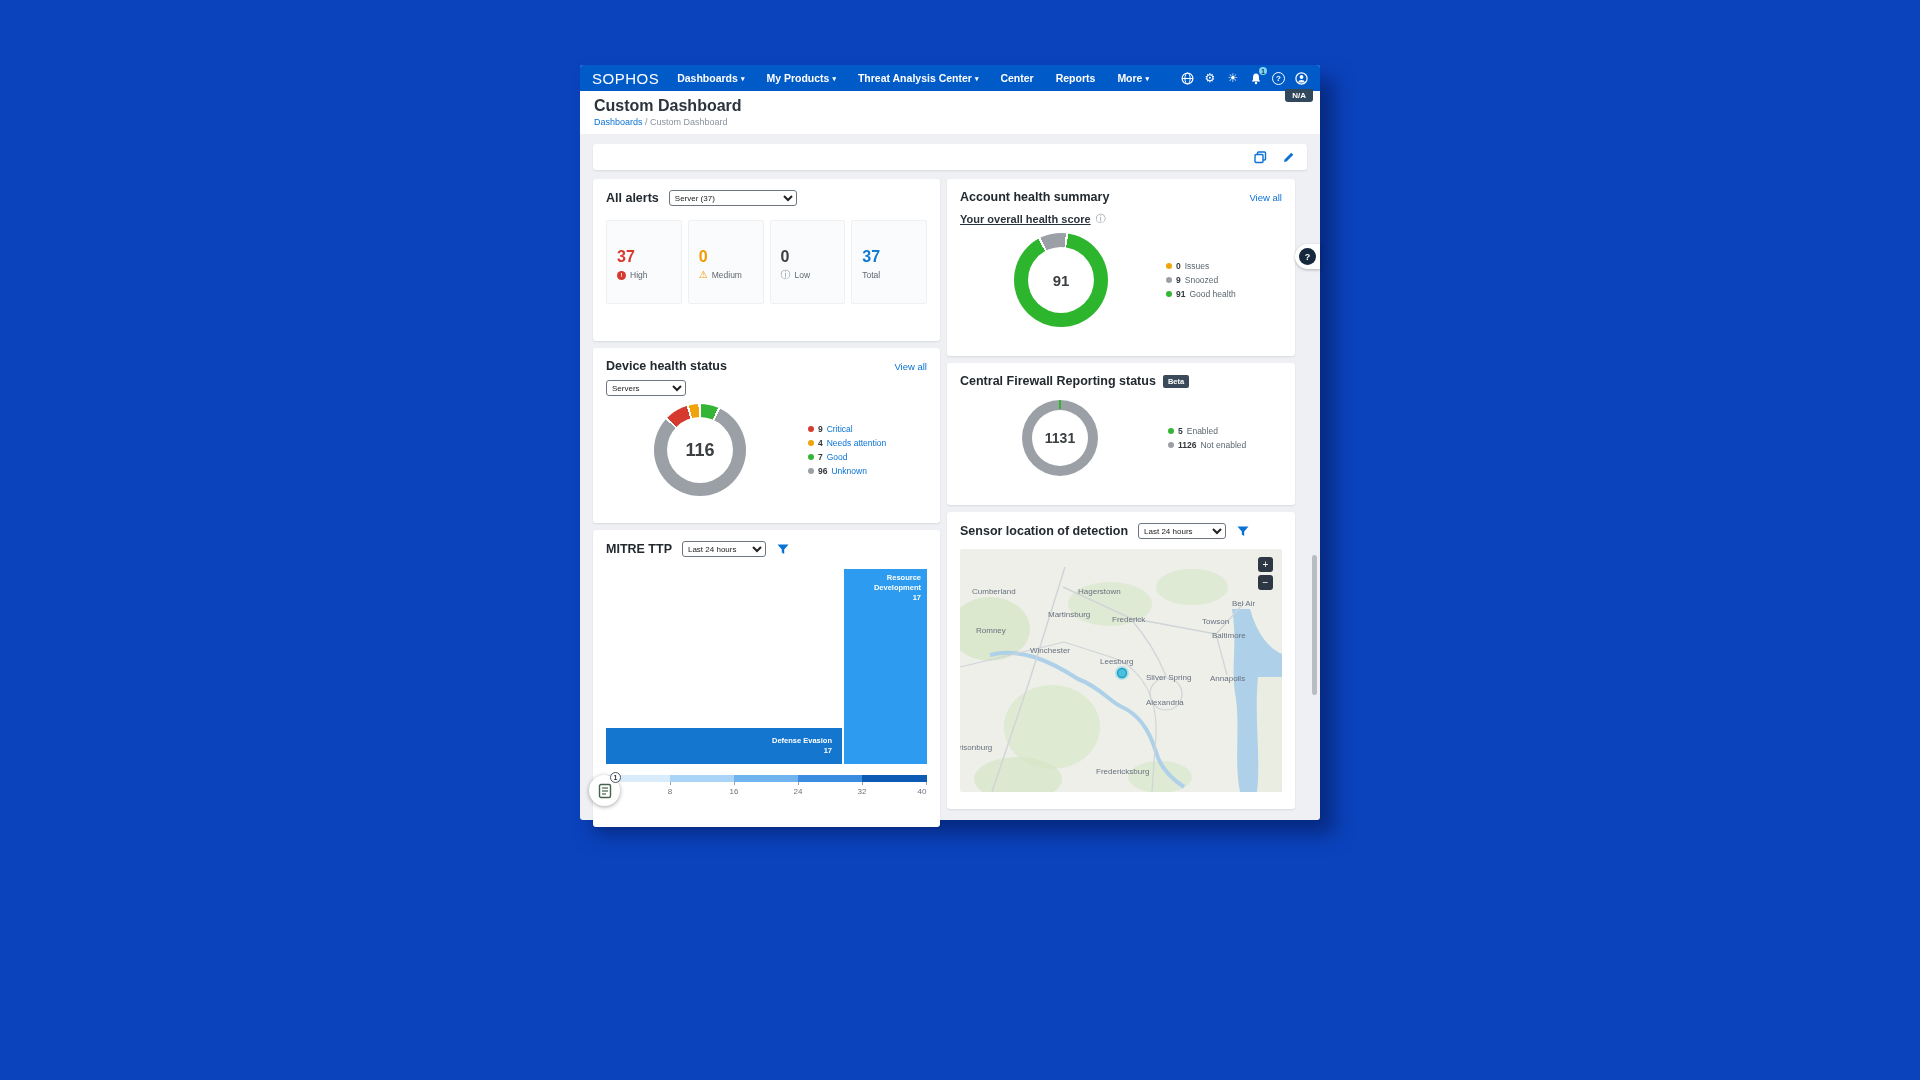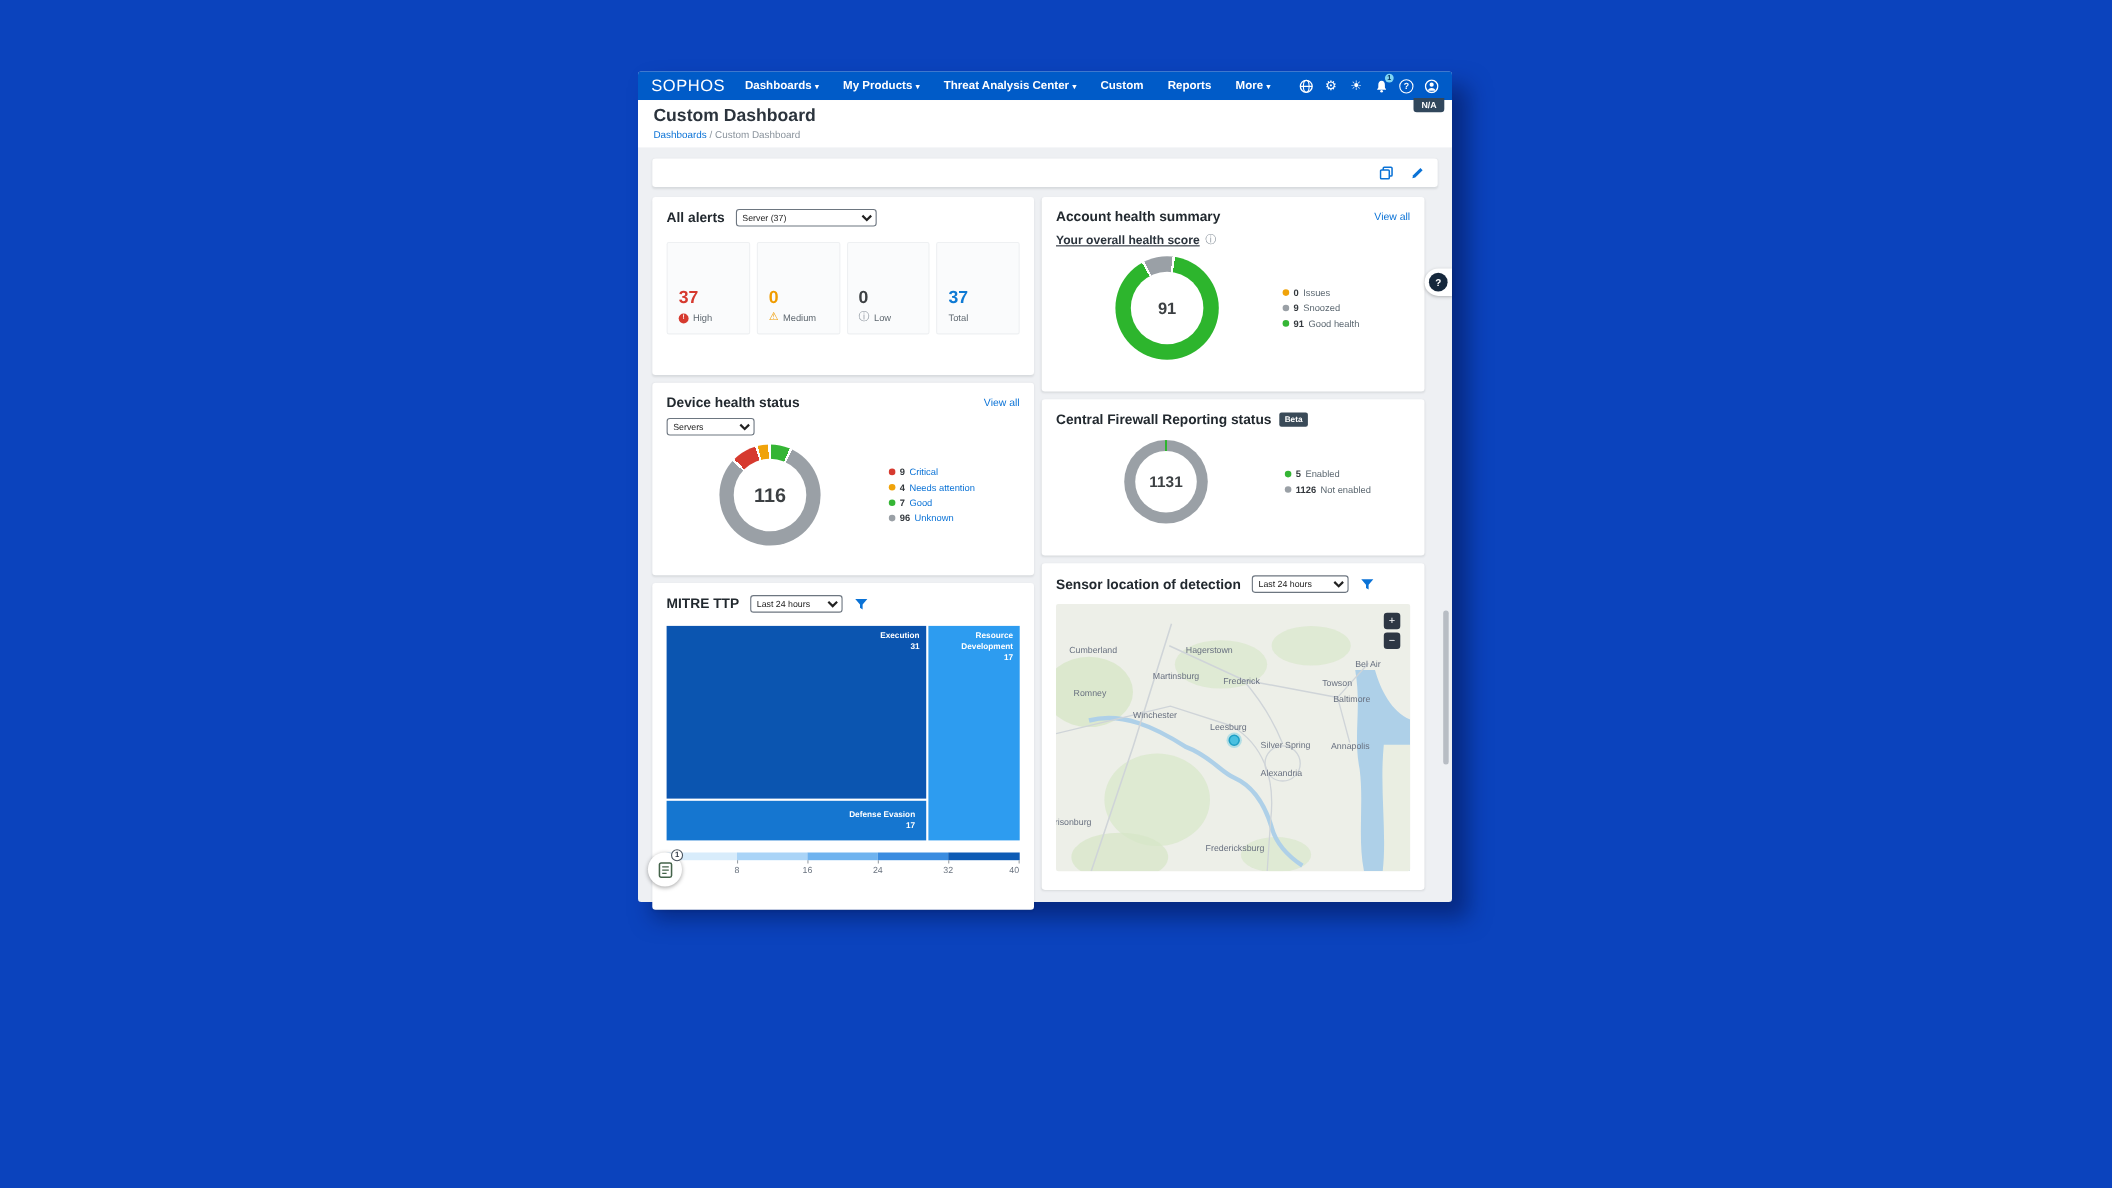--- a/index.html
+++ b/index.html
@@ -47,21 +47,21 @@
   .card-pad { padding:11px 13px; }
   .card-title { font-size:12.5px; font-weight:bold; color:#22292f; }
   .title-row { display:flex; align-items:center; gap:10px; }
   .view-all { margin-left:auto; color:#0a72d6; font-size:9.5px; cursor:pointer; }
   select { font-family:"Liberation Sans",sans-serif; font-size:8px; height:16px; border:1px solid #6d7680;
            border-radius:3px; background:#fff; color:#222; padding:0 1px; }
 
   
   .stats-row { display:flex; gap:6px; margin-top:14px; }
   .stat-tile { width:78px; height:84px; background:#fafbfc; border:1px solid #eef0f2; border-radius:2px;
-               display:flex; flex-direction:column; justify-content:flex-end; padding:9px 10px; }
+               display:flex; flex-direction:column; justify-content:flex-end; padding:23px 10px; }
   .stat-value { font-size:16px; font-weight:bold; margin-bottom:4px; }
   .v-high { color:#d63a2f; } .v-med { color:#f09c00; } .v-low { color:#3c4043; } .v-total { color:#0f7ad4; }
   .stat-label { display:flex; align-items:center; gap:4px; font-size:8.5px; color:#5f6870; }
   .ic-high { width:9px; height:9px; background:#d63a2f; color:#fff; border-radius:50%;
              font-size:6px; font-weight:bold; display:flex; align-items:center; justify-content:center; }
   .ic-med { color:#f09c00; font-size:10px; line-height:1; }
   .ic-low { color:#8a939c; font-size:10px; line-height:1; }
 
   
   .donut { border-radius:50%; position:relative; flex:none; }
@@ -143,21 +143,21 @@
         </span>
       <span class="nav-item">
           <span>My Products</span>
           <span class="chev">▾</span>
         </span>
       <span class="nav-item">
           <span>Threat Analysis Center</span>
           <span class="chev">▾</span>
         </span>
       <span class="nav-item">
-          <span>Custom</span>
+          <span>Center</span>
         </span>
       <span class="nav-item">
           <span>Reports</span>
         </span>
       <span class="nav-item">
           <span>More</span>
           <span class="chev">▾</span>
         </span>
     </div>
     <div class="nav-icons">
@@ -299,24 +299,20 @@
             <select style="width:84px;">
               <option>Last 24 hours</option>
             </select>
             <span class="tool-ic">
               <svg width="12" height="11" viewBox="0 0 12 11">
                   <path d="M0.5 0.5 L11.5 0.5 L7.2 5.6 L7.2 10 L4.8 8.6 L4.8 5.6 Z" fill="#0a72d6"></path>
                 </svg>
             </span>
           </div>
           <div class="treemap">
-            <div class="tm-cell tm-exec">
-              <span>Execution</span><br>
-              <span>31</span>
-            </div>
             <div class="tm-cell tm-rd">
               <span>Resource Development</span><br>
               <span>17</span>
             </div>
             <div class="tm-cell tm-de">
               <span>Defense Evasion</span>
               <span>17</span>
             </div>
           </div>
           <div class="scalebar">

